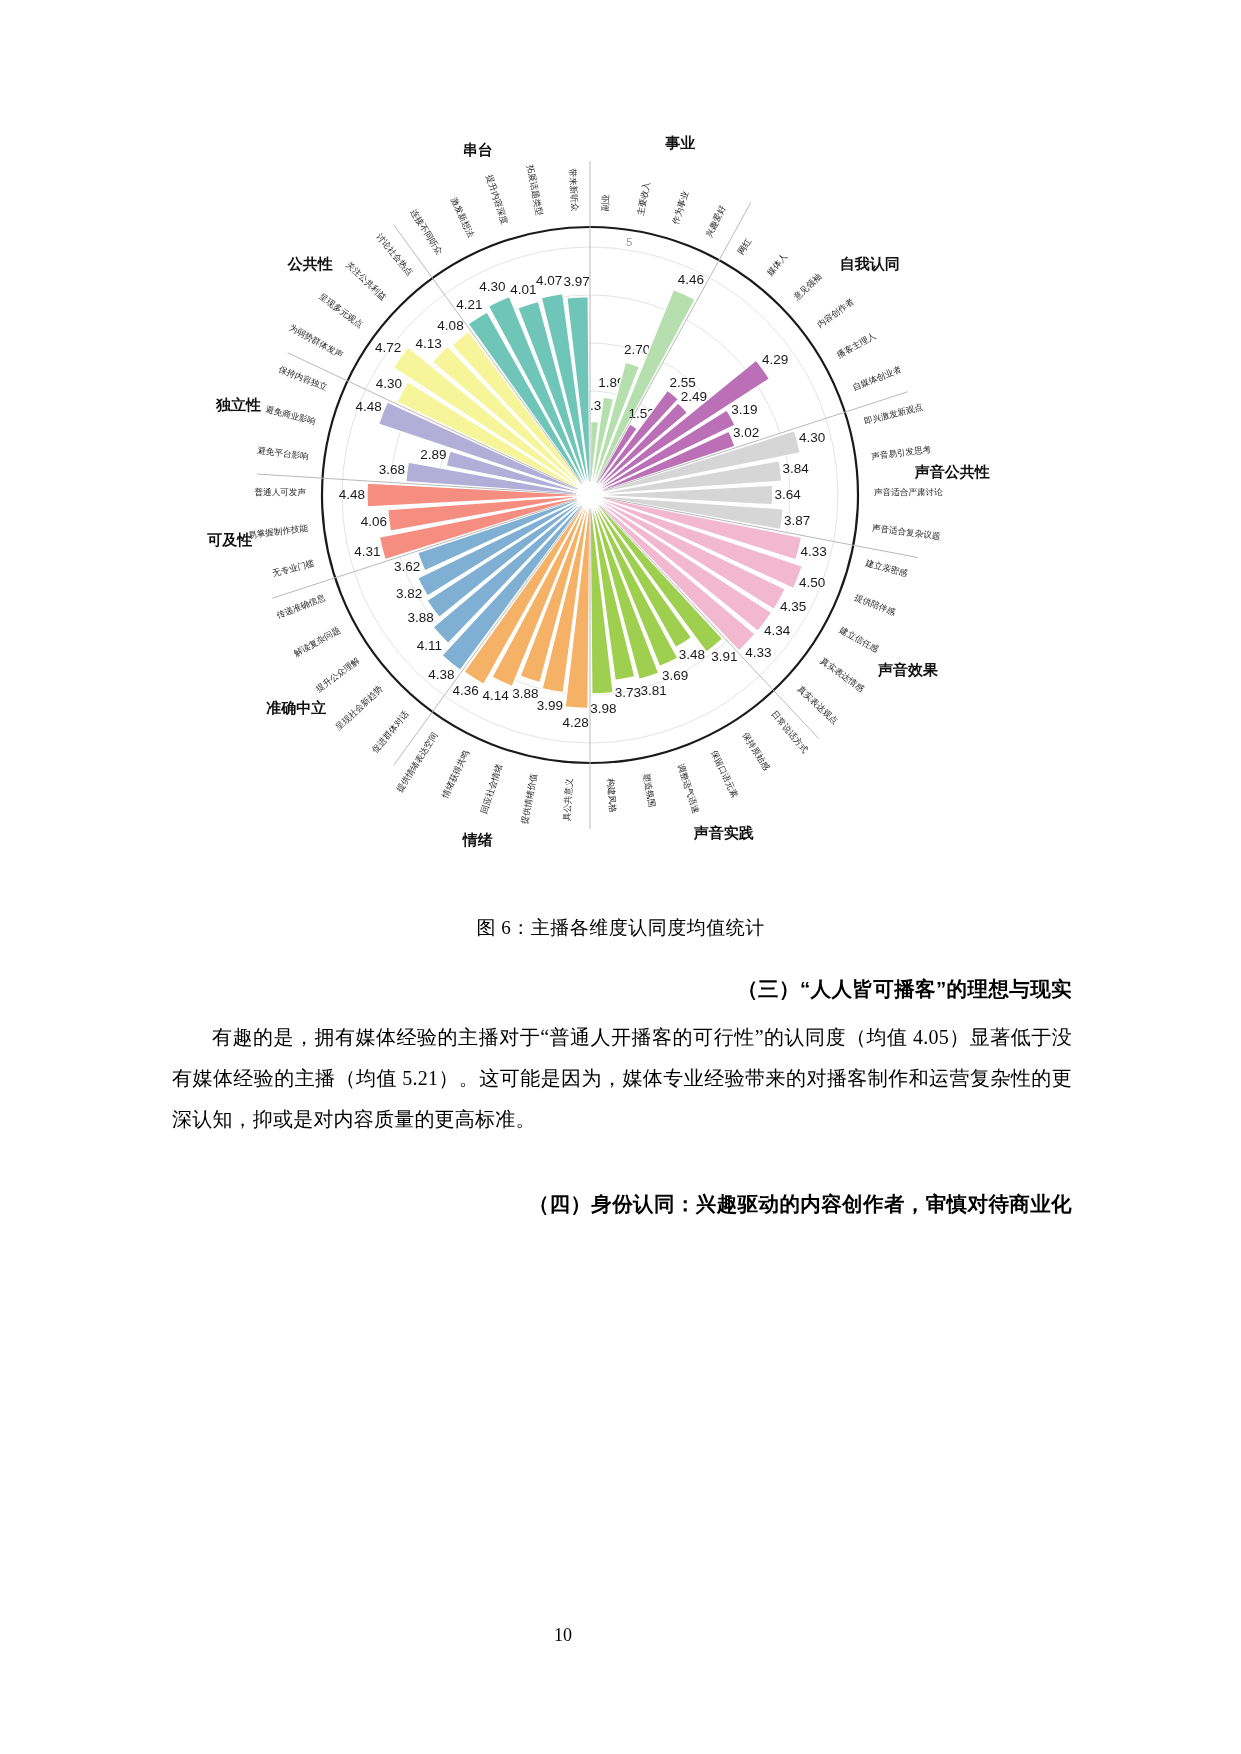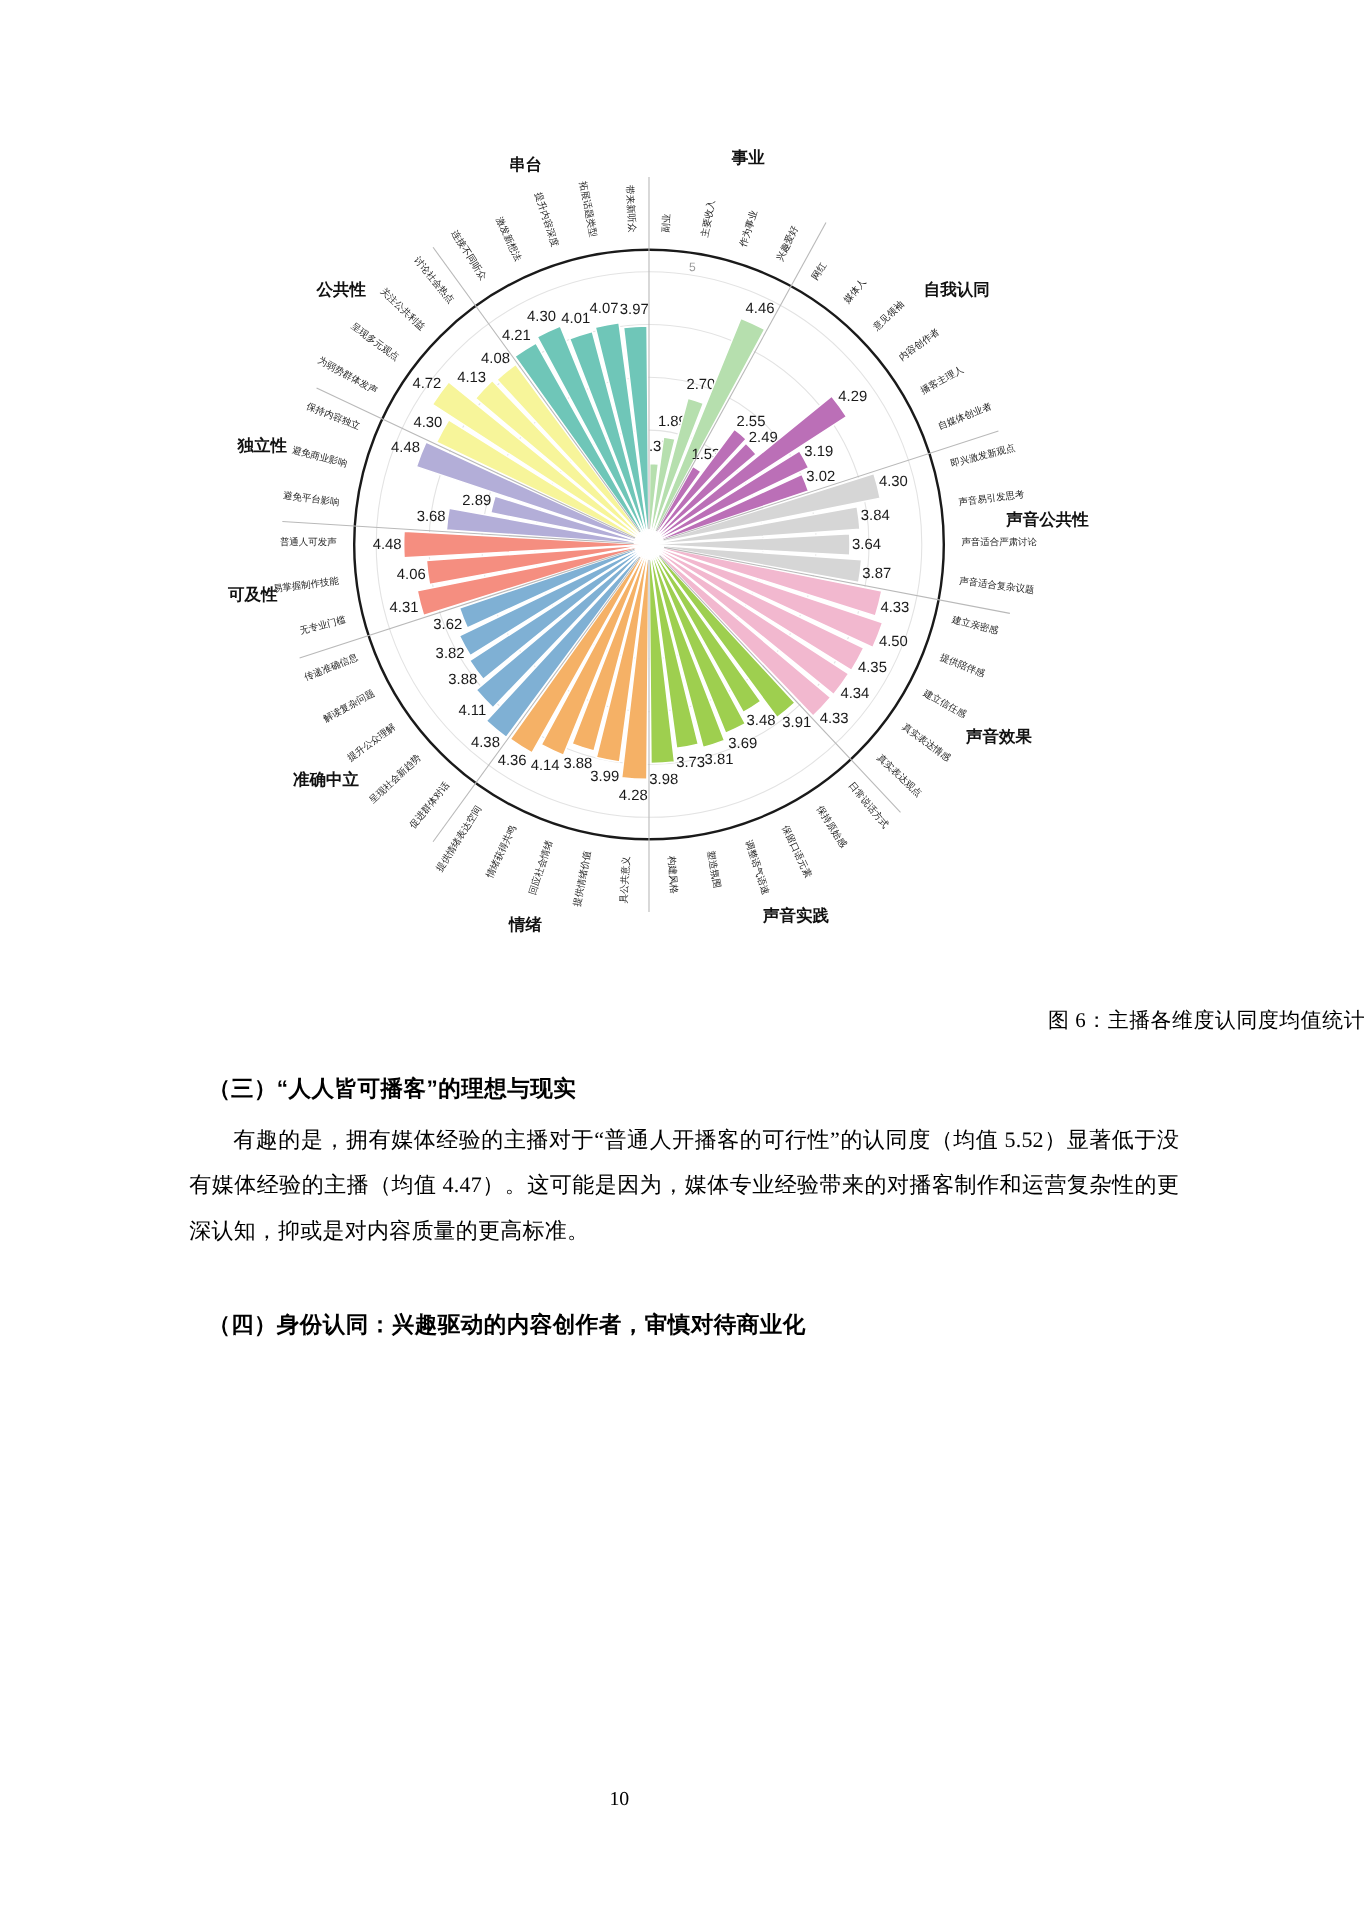--- a/index.html
+++ b/index.html
@@ -28,38 +28,39 @@
     top: 110px;
     width: 1041px;
     height: 760px;
   }
   #polar-svg { display: block; }
   .fig-caption {
     position: absolute;
     left: 0;
     top: 915px;
     width: 1241px;
-    text-align: right;
+    text-align: center;
     font-size: 19px;
     font-family: "Liberation Serif", "DejaVu Serif", serif;
     letter-spacing: 0.5px;
   }
   
   .body-wrap {
     position: absolute;
     left: 172px;
     top: 975px;
     width: 900px;
   }
   h2.section-head {
     font-family: "Liberation Sans", "DejaVu Sans", sans-serif;
     font-size: 20.5px;
     font-weight: bold;
     margin: 0 0 14px 17px;
     letter-spacing: 0.4px;
+    text-align: right;
   }
   h2.section-head.second { margin-top: 50px; }
   p.para {
     font-size: 20px;
     line-height: 41px;
     margin: 0 0 2px 0;
     text-indent: 2em;
     text-align: justify;
     text-justify: inter-ideograph;
     letter-spacing: 0.2px;
@@ -268,19 +269,19 @@
           <text x="529.4214851901382" y="136.10253817002527" class="tick-label" text-anchor="middle">5</text>
         </g>
     </svg>
   </div>
 
   <div class="fig-caption">图 6：主播各维度认同度均值统计</div>
 
   <div class="body-wrap">
 
     <h2 class="section-head">（三）“人人皆可播客”的理想与现实</h2>
-    <p class="para">有趣的是，拥有媒体经验的主播对于“普通人开播客的可行性”的认同度（均值 5.52）显著低于没有媒体经验的主播（均值 4.47）。这可能是因为，媒体专业经验带来的对播客制作和运营复杂性的更深认知，抑或是对内容质量的更高标准。</p>
+    <p class="para">有趣的是，拥有媒体经验的主播对于“普通人开播客的可行性”的认同度（均值 4.05）显著低于没有媒体经验的主播（均值 5.21）。这可能是因为，媒体专业经验带来的对播客制作和运营复杂性的更深认知，抑或是对内容质量的更高标准。</p>
 
     <h2 class="section-head second">（四）身份认同：兴趣驱动的内容创作者，审慎对待商业化</h2>
   </div>
 
   <div class="page-num">10</div>
 </div>
 
 </body></html>

